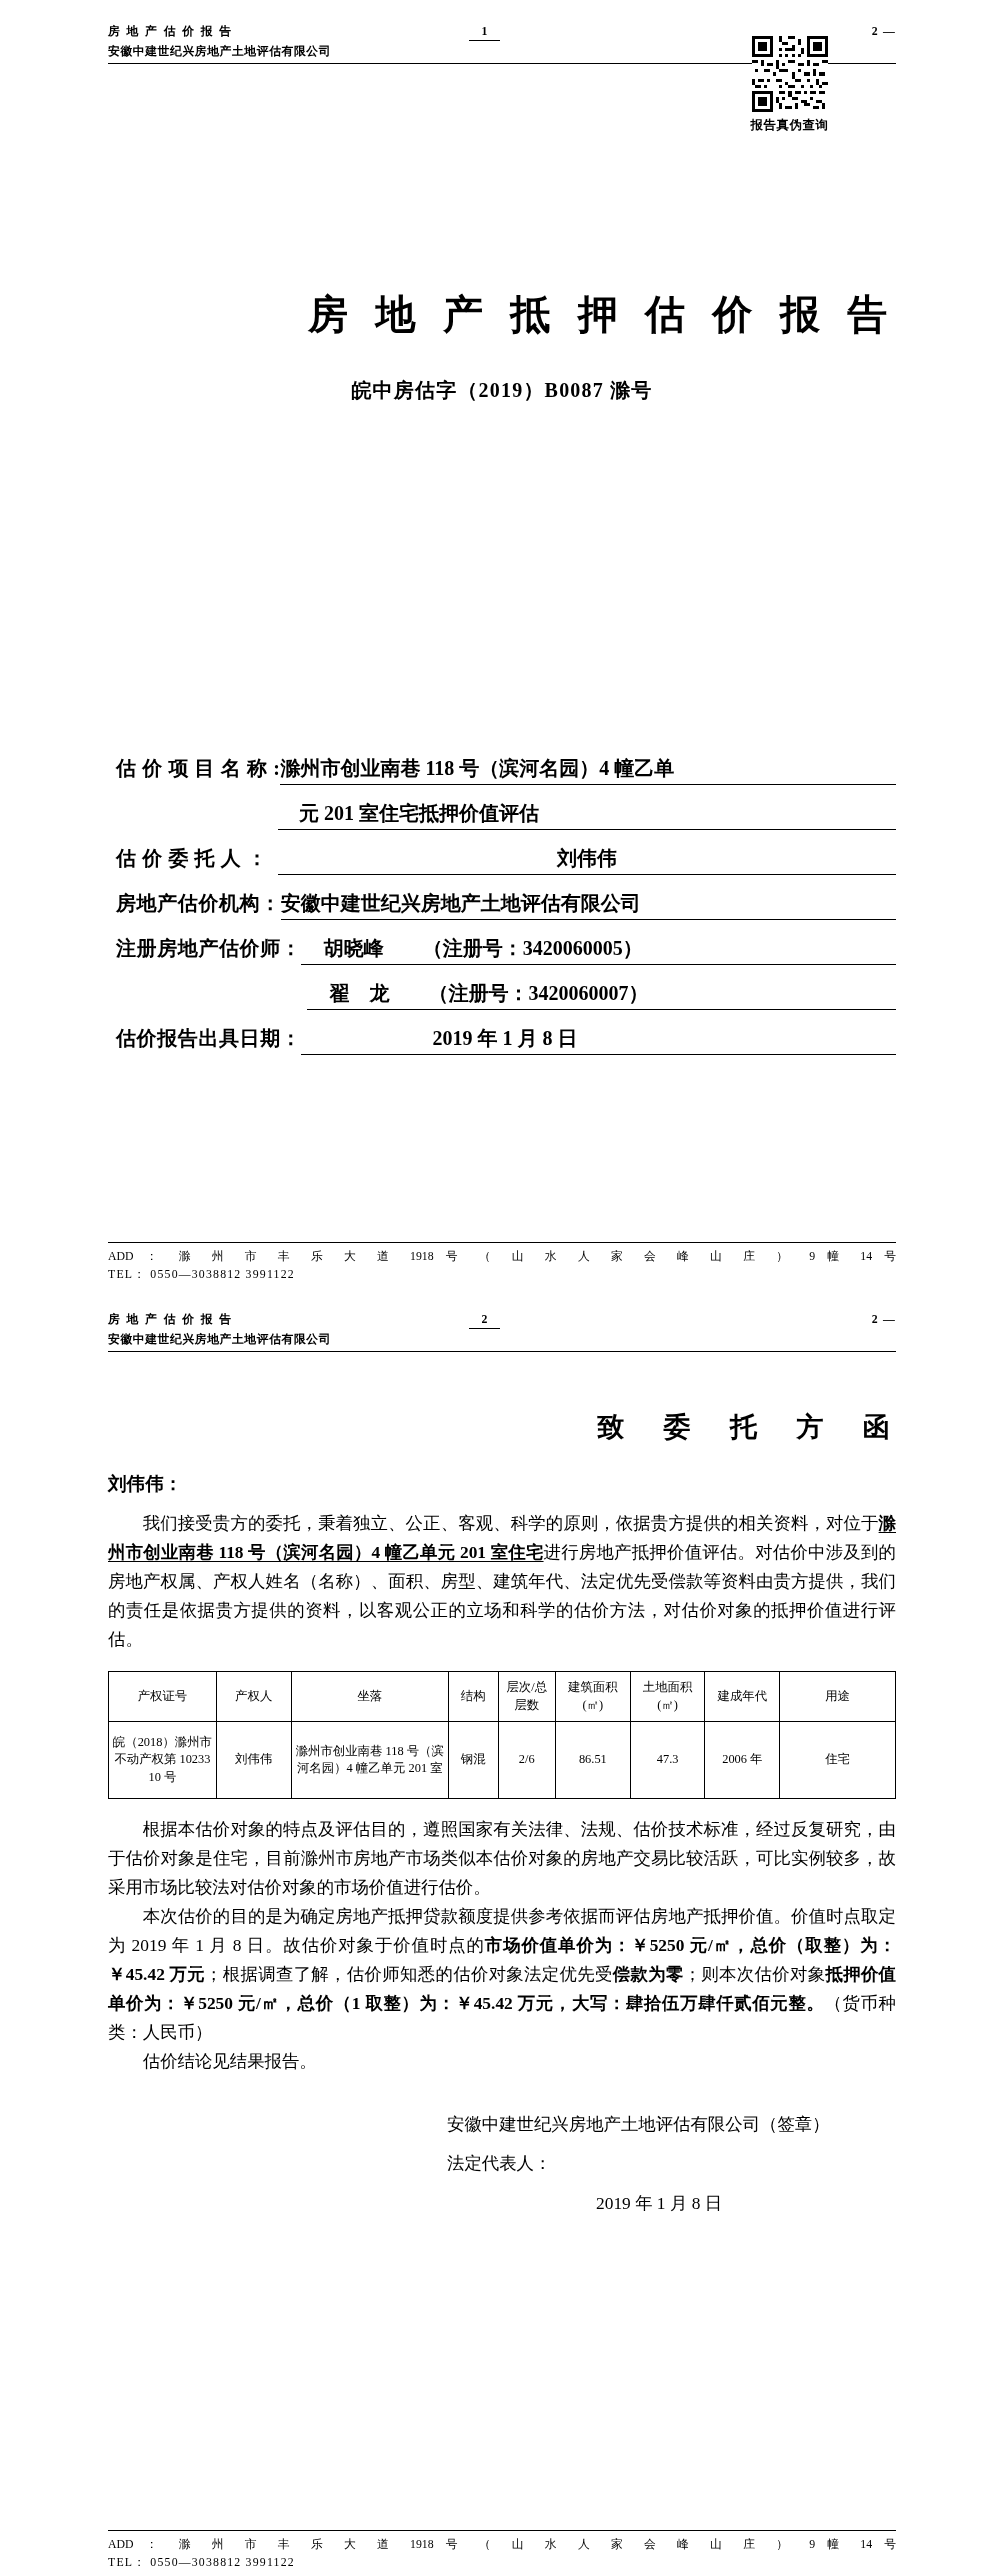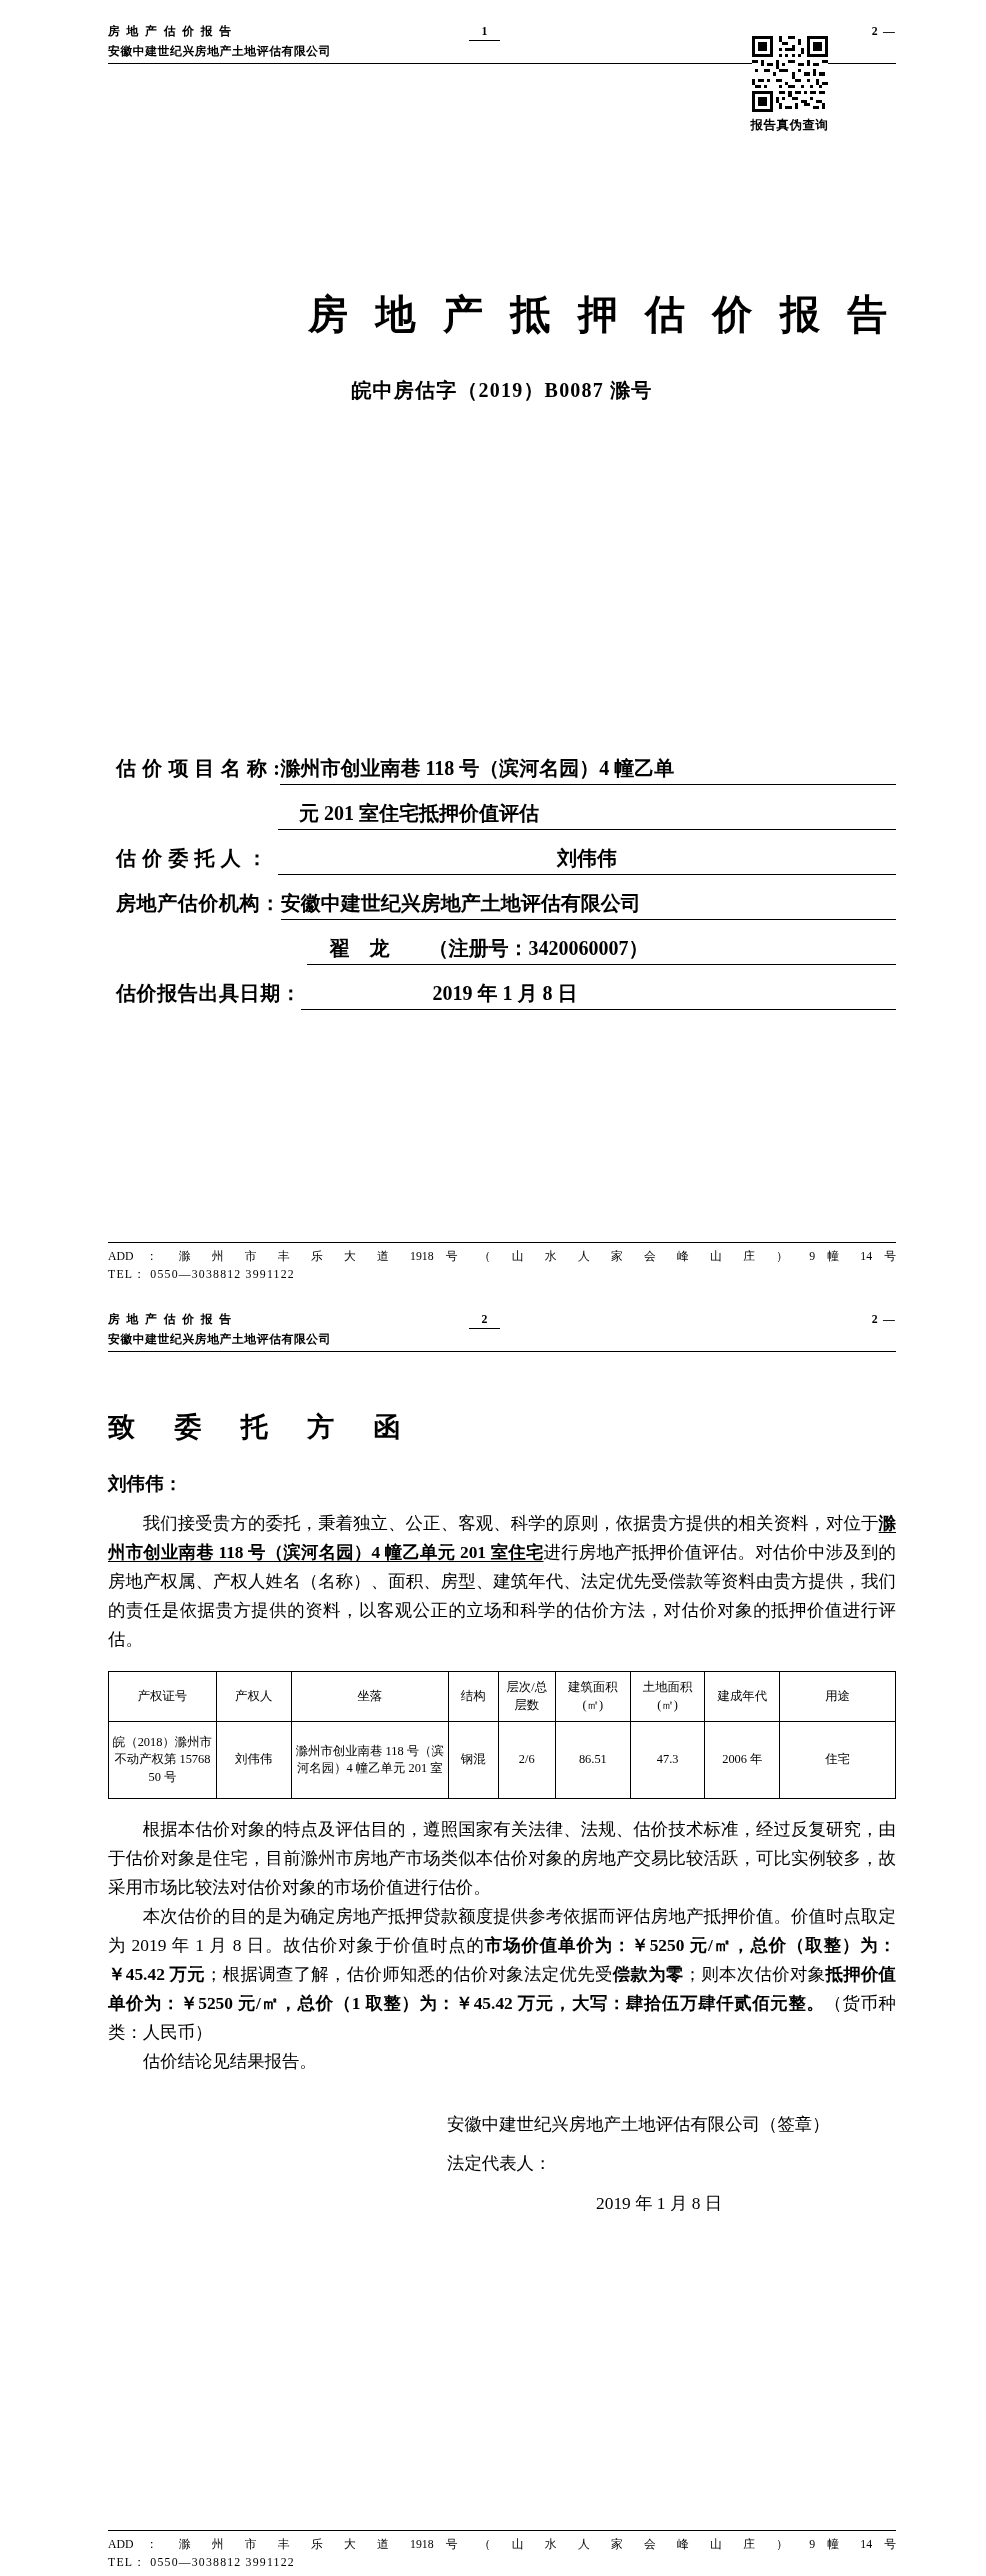--- a/index.html
+++ b/index.html
@@ -36,21 +36,21 @@
   .f-spacer1 { width:162px; border-bottom:1.9px solid transparent; }
   .f-spacer2 { width:191px; border-bottom:1.9px solid transparent; }
   .f-value { flex:1; border-bottom:1.9px solid #000; padding-bottom:2.5px; white-space:nowrap; }
   .f-value.center { text-align:center; }
   .f-value.pad1 { padding-left:21px; }
   .f-value.pad2 { padding-left:22.4px; }
   .f-value.pad-date { padding-left:131px; }
   .reg-gap { display:inline-block; width:39px; }
 
   
-  .letter-title { margin-top:57px; text-align:left; font-size:27px; font-weight:bold; letter-spacing:6.2px; }
+  .letter-title { margin-top:57px; text-align:right; font-size:27px; font-weight:bold; letter-spacing:6.2px; }
   .greeting { margin-top:26px; font-size:18.6px; font-weight:bold; }
   .para { font-size:17.4px; line-height:29px; text-align:justify; text-indent:2em; }
   .para.first { margin-top:11.2px; }
   .b { font-weight:bold; }
   .u { text-decoration:underline; text-underline-offset:3.1px; }
 
   
   table.prop { width:100%; border-collapse:collapse; table-layout:fixed; margin:17.4px 0 16px 0; }
   table.prop th, table.prop td {
     border:1.2px solid #000; text-align:center; vertical-align:middle;
@@ -121,20 +121,24 @@
       <span class="f-spacer1"></span>
       <span class="f-value pad1">元 201 室住宅抵押价值评估</span>
     </div>
     <div class="f-row">
       <span class="f-label w1">估 价 委 托 人 ：</span>
       <span class="f-value center">刘伟伟</span>
     </div>
     <div class="f-row">
       <span class="f-label w1">房地产估价机构：</span>
       <span class="f-value">安徽中建世纪兴房地产土地评估有限公司</span>
+    </div>
+    <div class="f-row">
+      <span class="f-label">注册房地产估价师：</span>
+      <span class="f-value pad2"><span>胡晓峰</span><span class="reg-gap"></span><span>（注册号：3420060005）</span></span>
     </div>
     <div class="f-row">
       <span class="f-spacer2"></span>
       <span class="f-value pad2"><span>翟　龙</span><span class="reg-gap"></span><span>（注册号：3420060007）</span></span>
     </div>
     <div class="f-row">
       <span class="f-label">估价报告出具日期：</span>
       <span class="f-value pad-date">2019 年 1 月 8 日</span>
     </div>
   </div>
@@ -182,21 +186,21 @@
         <th>结构</th>
         <th>层次/总层数</th>
         <th>建筑面积(㎡)</th>
         <th>土地面积(㎡)</th>
         <th>建成年代</th>
         <th>用途</th>
       </tr>
     </thead>
     <tbody>
       <tr>
-        <td>皖（2018）滁州市不动产权第 1576850 号</td>
+        <td>皖（2018）滁州市不动产权第 1023310 号</td>
         <td>刘伟伟</td>
         <td>滁州市创业南巷 118 号（滨河名园）4 幢乙单元 201 室</td>
         <td>钢混</td>
         <td>2/6</td>
         <td>86.51</td>
         <td>47.3</td>
         <td>2006 年</td>
         <td>住宅</td>
       </tr>
     </tbody>

